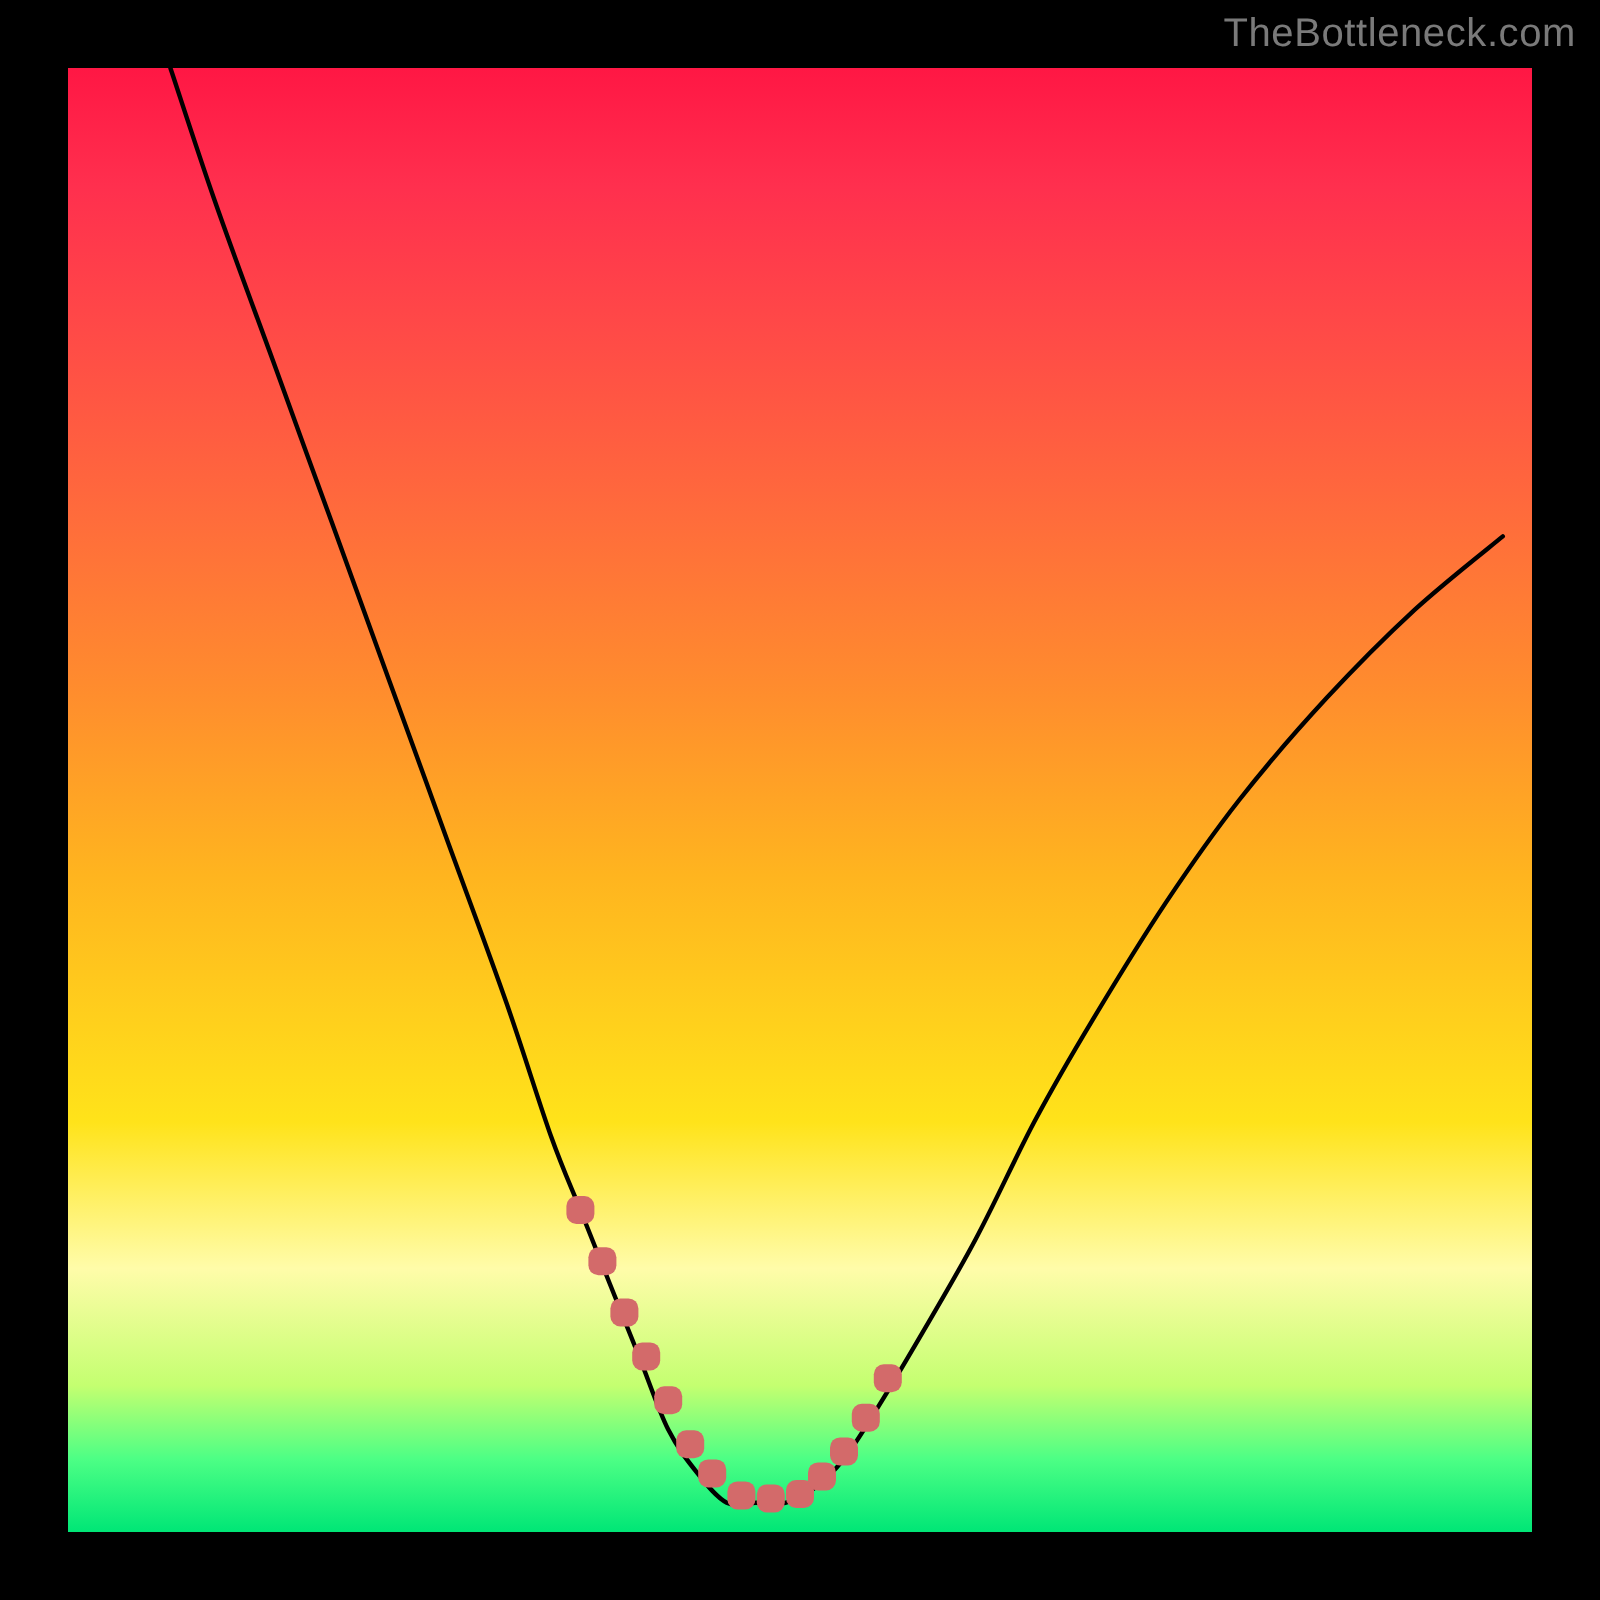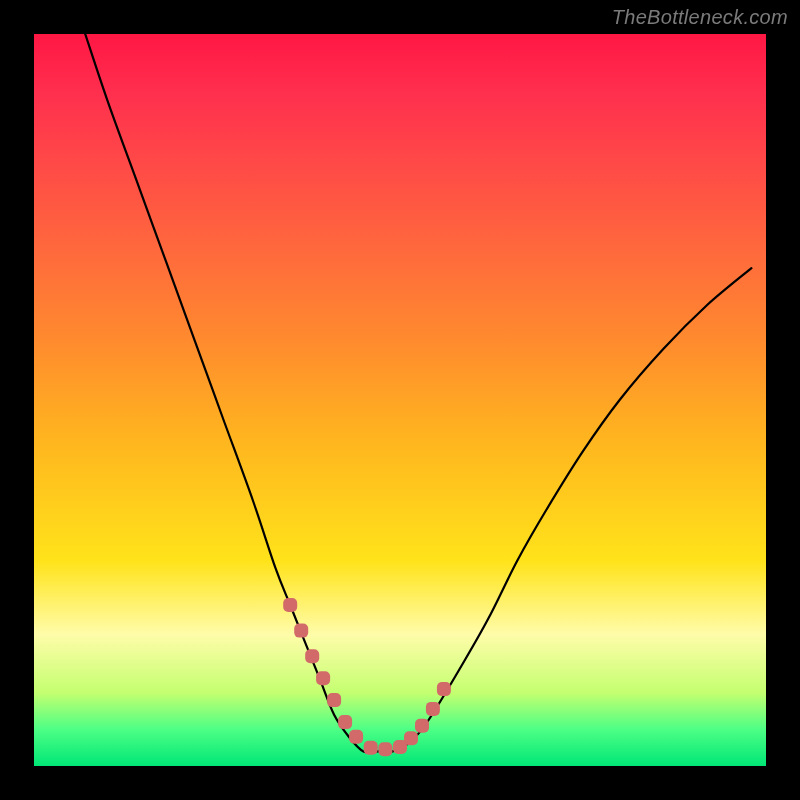--- a/index.html
+++ b/index.html
@@ -8,21 +8,20 @@
     width: 800px;
     height: 800px;
     background: #000;
     font-family: Arial, Helvetica, sans-serif;
   }
   .frame {
     position: relative;
     width: 800px;
     height: 760px;
     background: #000;
-    font-style: italic;
   }
   .plot-area {
     position: absolute;
     left: 34px;
     top: 34px;
     width: 732px;
     height: 732px;
     
     background: linear-gradient(
       to bottom,

